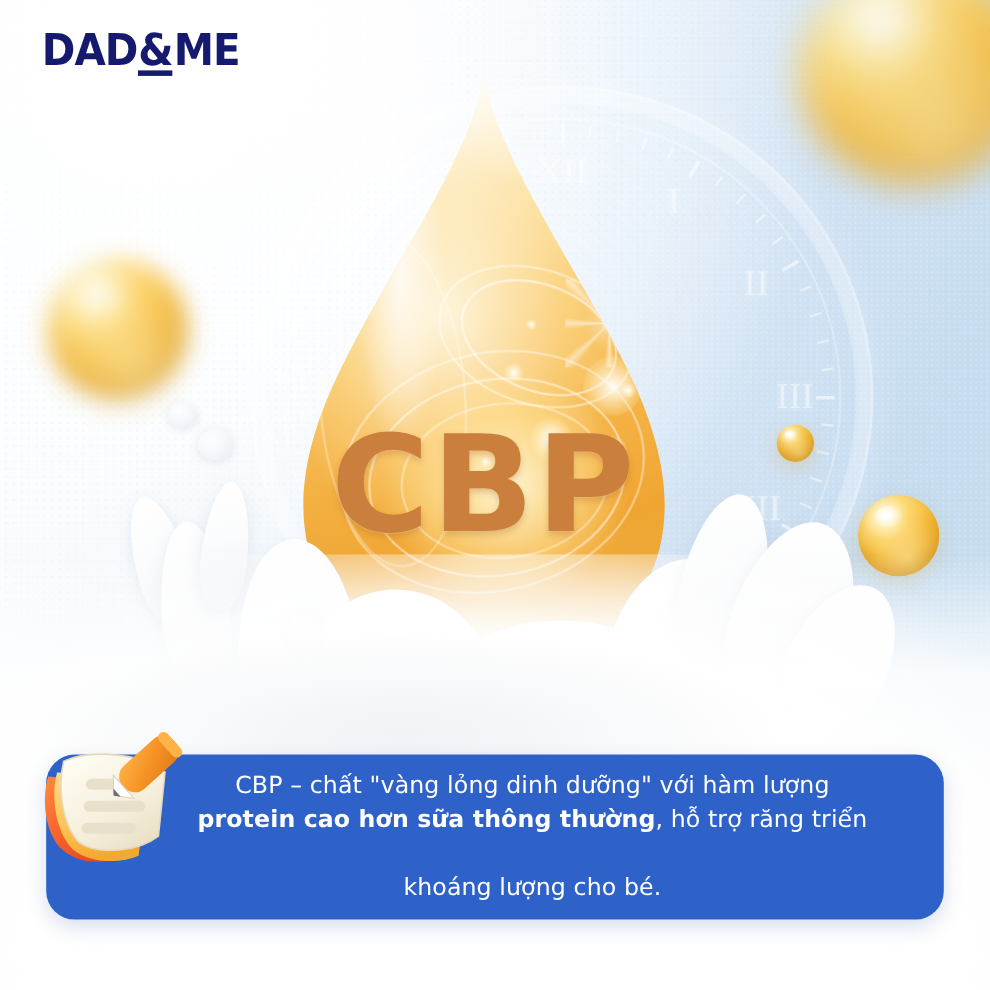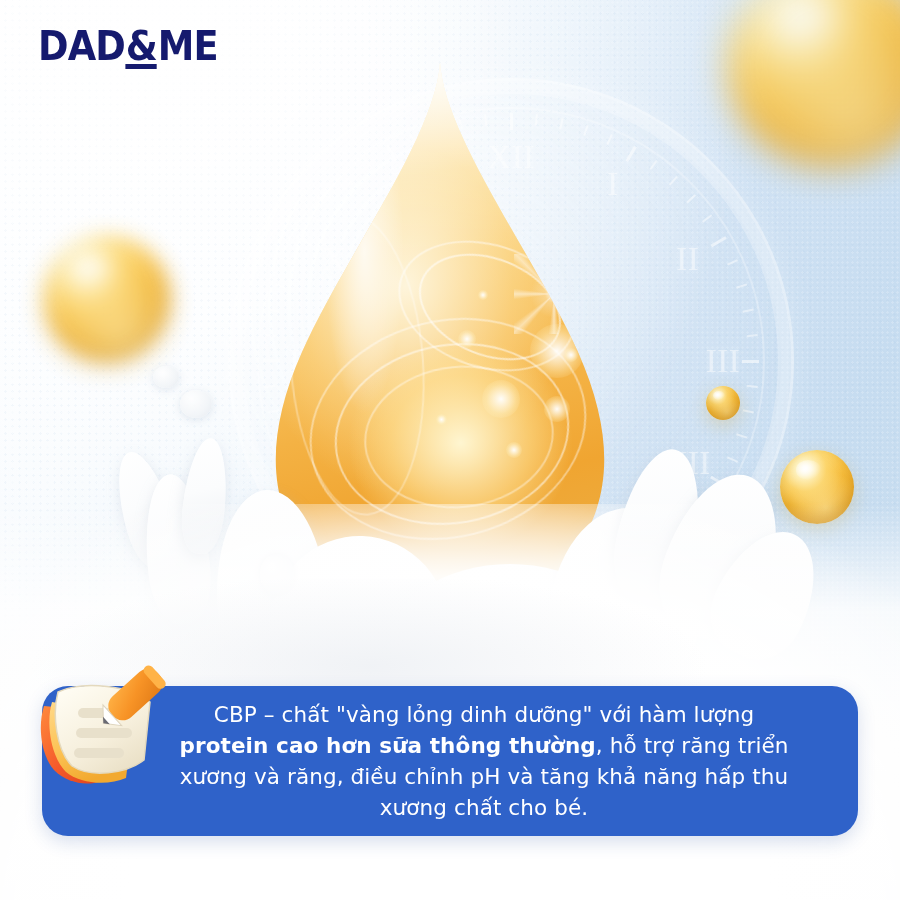--- a/index.html
+++ b/index.html
@@ -513,20 +513,21 @@
       <div class="sparkle" style="left:262px; top:262px; width:54px; height:54px;"></div>
       <div class="sparkle" style="left:214px; top:318px; width:38px; height:38px;"></div>
       <div class="sparkle" style="left:276px; top:334px; width:26px; height:26px;"></div>
       <div class="sparkle" style="left:190px; top:268px; width:18px; height:18px;"></div>
       <div class="sparkle" style="left:238px; top:380px; width:16px; height:16px;"></div>
       <div class="sparkle" style="left:296px; top:286px; width:14px; height:14px;"></div>
       <div class="sparkle" style="left:168px; top:352px; width:11px; height:11px;"></div>
       <div class="sparkle" style="left:210px; top:228px; width:10px; height:10px;"></div>
     </div>
     <div class="droplet-gloss"></div>
+    <div class="cbp-text">CBP</div>
   </div>
 
   <div class="milk-crown">
     <div class="spike" style="left:2px;  top:18px;  width:48px;  height:120px; transform:rotate(-16deg);"></div>
     <div class="spike" style="left:26px; top:42px;  width:62px;  height:150px; transform:rotate(-6deg);"></div>
     <div class="spike" style="left:64px; top:6px;   width:42px;  height:116px; transform:rotate(6deg);"></div>
     <div class="spike" style="left:96px; top:58px;  width:110px; height:176px; transform:rotate(-3deg);"></div>
     <div class="spike" style="left:150px;top:104px; width:180px; height:146px; transform:rotate(2deg);"></div>
     <div class="spike" style="left:270px;top:132px; width:240px; height:126px; transform:rotate(0deg);"></div>
     <div class="spike" style="left:430px;top:76px;  width:150px; height:178px; transform:rotate(4deg);"></div>
@@ -538,22 +539,22 @@
   <div class="milk-pool"></div>
 
   <div class="logo">
     <span>DAD</span><span class="amp">&amp;</span><span>ME</span>
   </div>
 
   <div class="banner">
     <div class="banner-text">
       <span>CBP – chất "vàng lỏng dinh dưỡng" với hàm lượng</span><br>
       <b>protein cao hơn sữa thông thường</b><span>, hỗ trợ răng triển</span><br>
-      <span>xương và răng, điều chỉnh pH và tăng khả năng hấp thu</span><br>
-      <span>xương chất cho bé.</span>
+      <br>
+      <span>khoáng lượng cho bé.</span>
     </div>
   </div>
 
   <div class="note-icon">
     <svg viewBox="0 0 148 132" width="148" height="132">
       <defs>
         <linearGradient id="pgRed" x1="0" y1="0" x2="1" y2="1">
           <stop offset="0%" stop-color="#ff8a3d"></stop>
             <stop offset="55%" stop-color="#f4592a"></stop>
             <stop offset="100%" stop-color="#e0451f"></stop>

